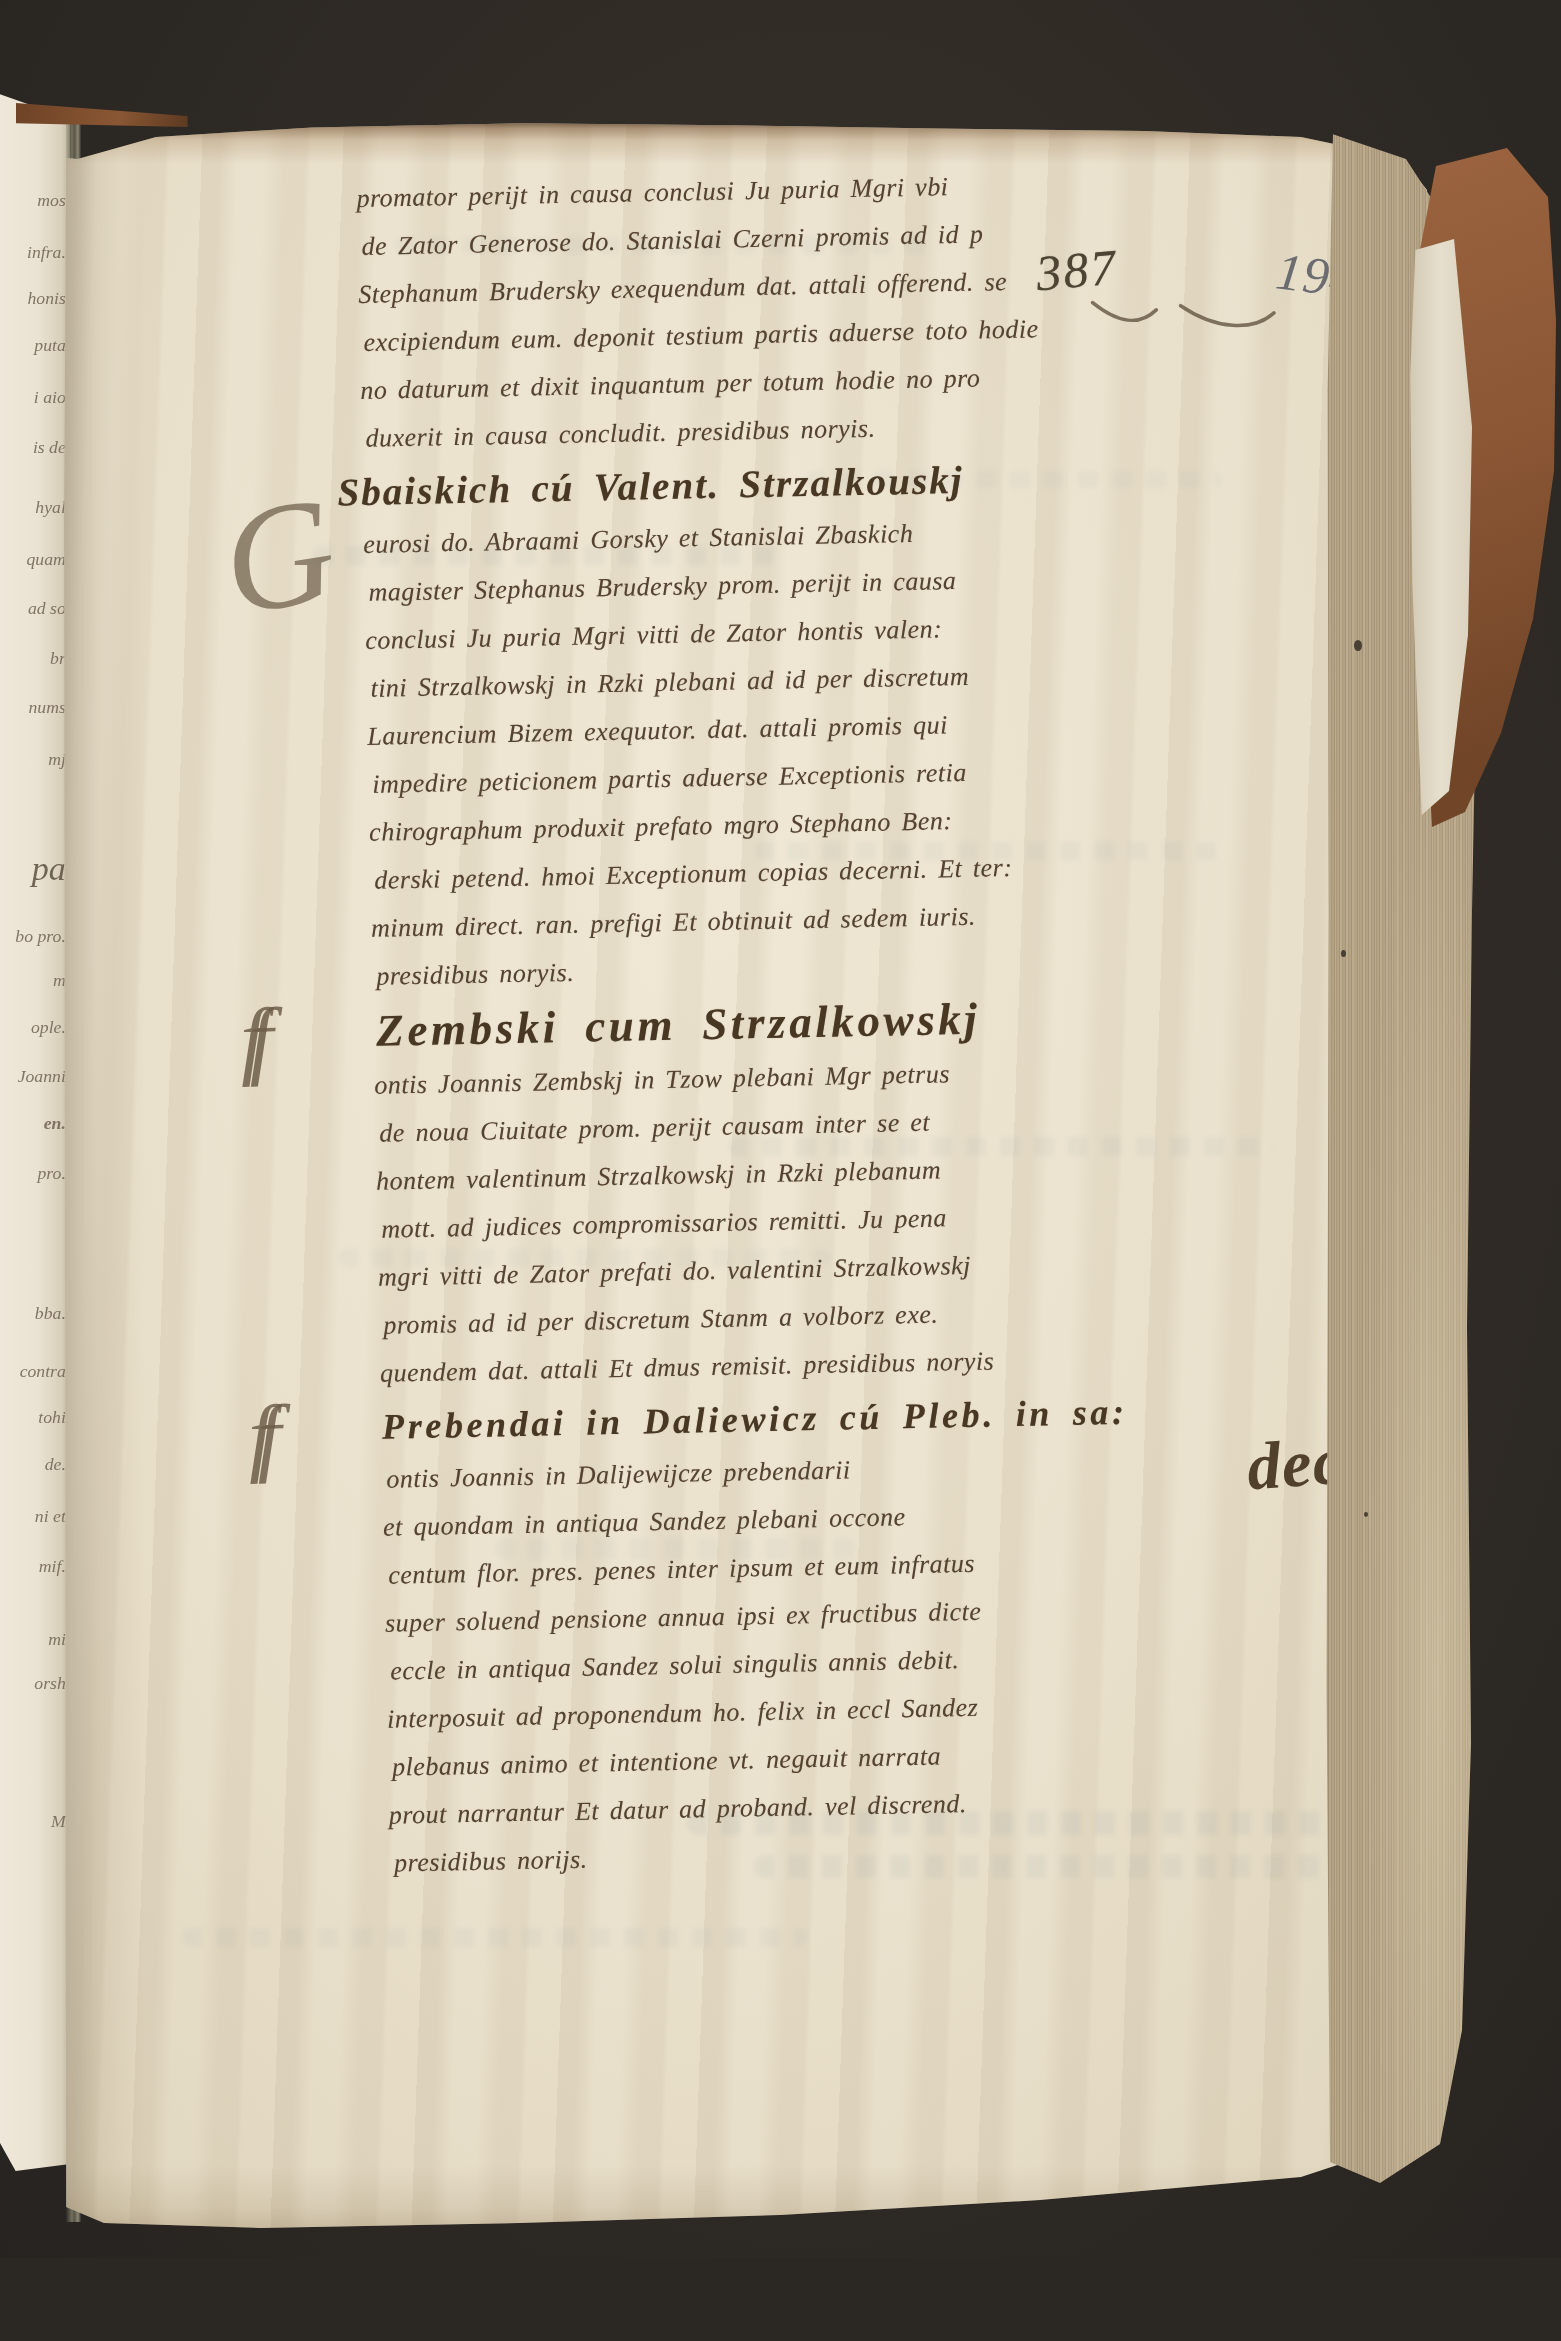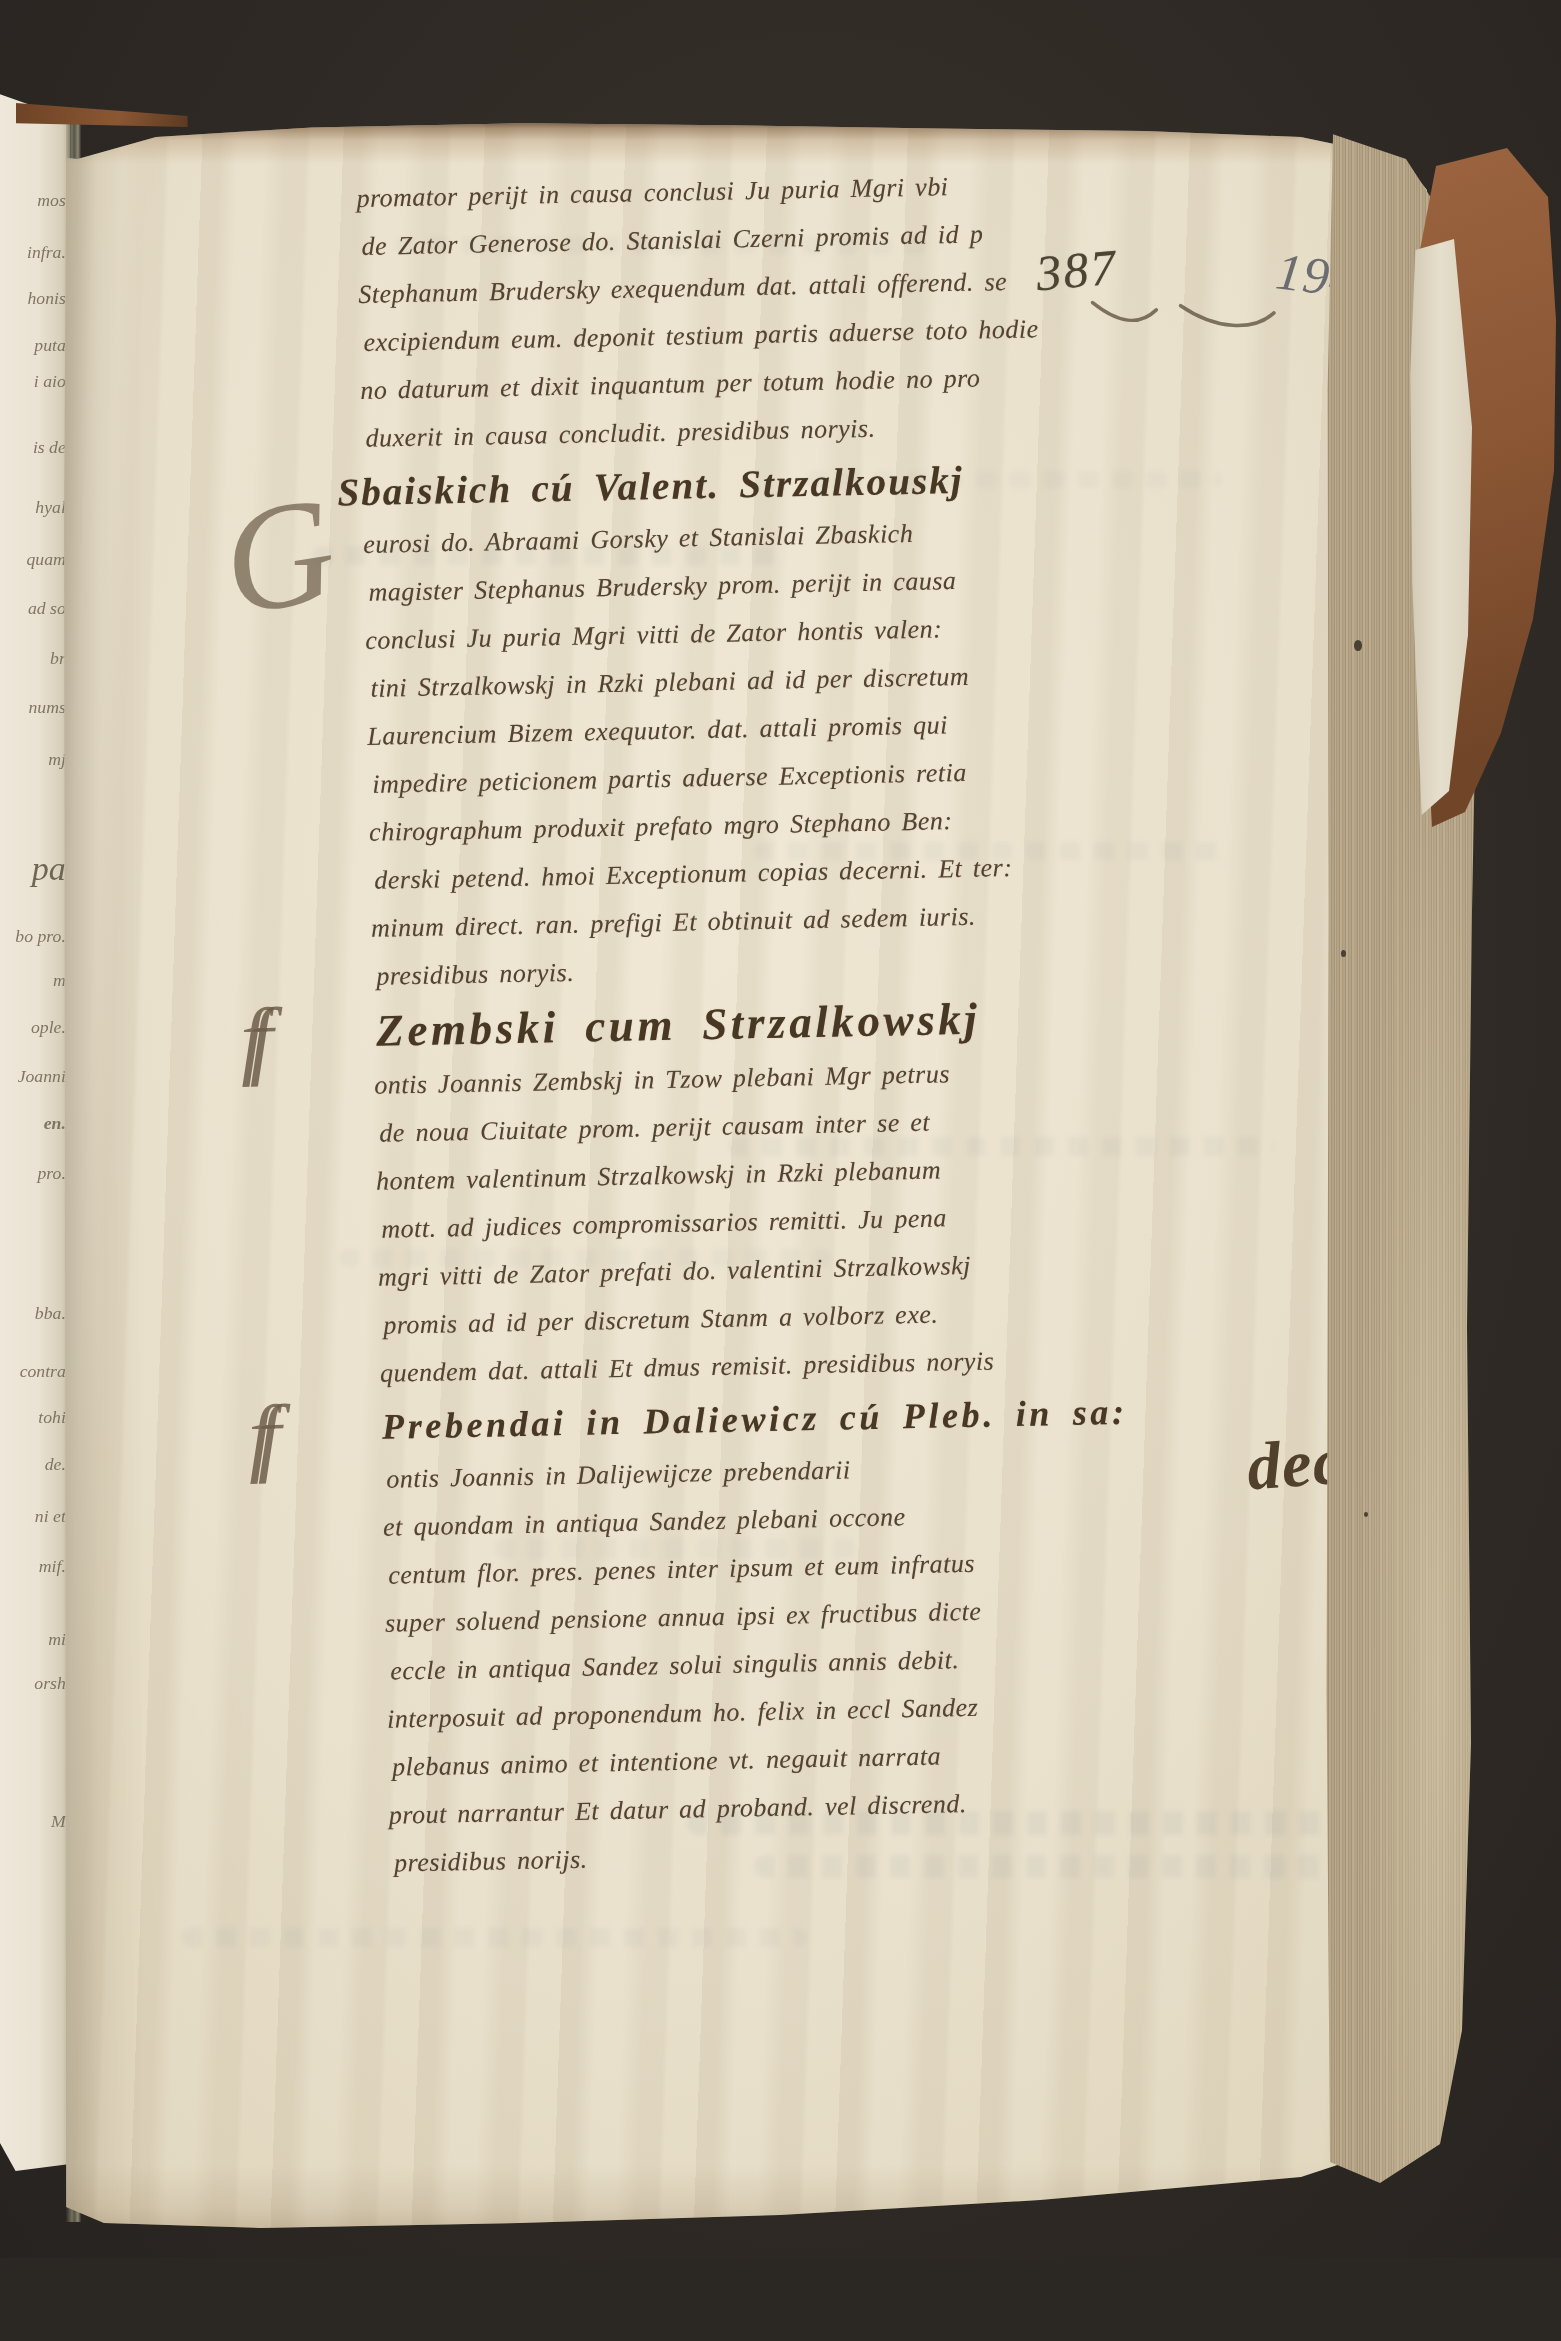--- a/index.html
+++ b/index.html
@@ -78,21 +78,21 @@
 </head>
 <body>
 
 <div id="stage">
 
   <div class="verso-page" id="verso">
       <div class="verso-frag" style="top: 103px;">mos</div>
       <div class="verso-frag" style="top: 155px;">infra.</div>
       <div class="verso-frag" style="top: 201px;">honis</div>
       <div class="verso-frag" style="top: 248px;">puta</div>
-      <div class="verso-frag" style="top: 284px;">i aio</div>
+      <div class="verso-frag" style="top: 300px;">i aio</div>
       <div class="verso-frag" style="top: 350px;">is de</div>
       <div class="verso-frag" style="top: 410px; margin-left: 20px;">hyal</div>
       <div class="verso-frag" style="top: 462px;">quam</div>
       <div class="verso-frag" style="top: 511px; margin-left: 8px;">ad so</div>
       <div class="verso-frag" style="top: 561px;">br</div>
       <div class="verso-frag" style="top: 610px;">nums</div>
       <div class="verso-frag" style="top: 662px;">mj</div>
       <div class="verso-frag big" style="top: 763px;">pa</div>
       <div class="verso-frag" style="top: 839px;">bo pro.</div>
       <div class="verso-frag" style="top: 883px;">m</div>

